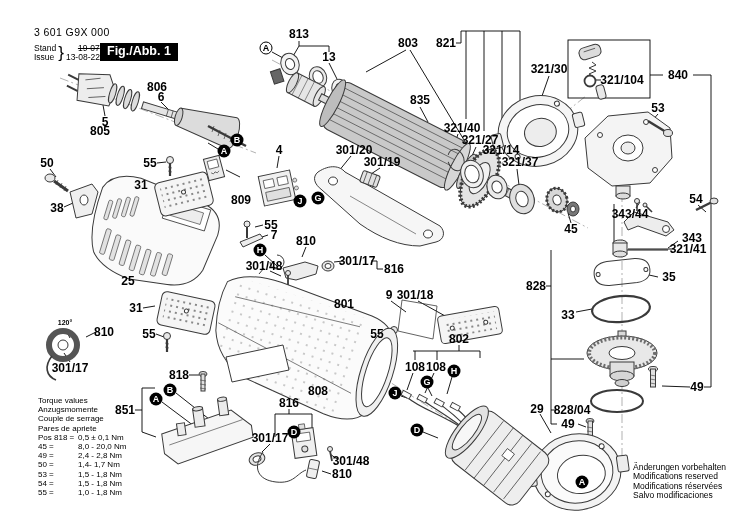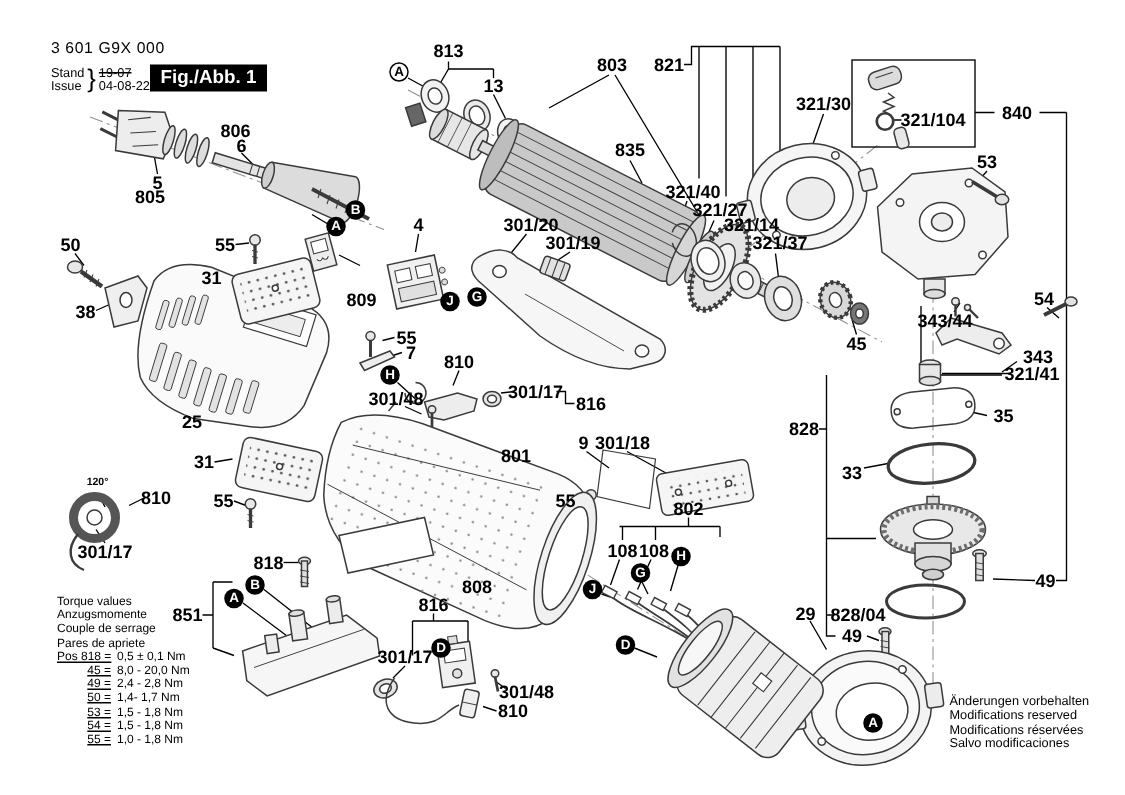--- a/index.html
+++ b/index.html
@@ -12,26 +12,26 @@
   .marker{position:absolute;transform:translate(-50%,-50%);width:13px;height:13px;
           border-radius:50%;background:#000;color:#fff;font-size:9px;font-weight:bold;
           display:flex;align-items:center;justify-content:center;line-height:1;}
   .marker.open{background:#fff;color:#000;border:1.3px solid #000;width:11px;height:11px;}
   .header{position:absolute;left:34px;top:26px;color:#000;}
   .pn{font-size:10.5px;letter-spacing:.4px;}
   .standrow{display:flex;margin-top:5px;align-items:center;}
   .slcol{font-size:8.5px;line-height:9px;}
   .brace{font-size:17px;font-weight:400;margin:0 2px;}
   .datecol{font-size:8.5px;line-height:9px;}
-  .old{text-decoration:line-through;}
+  .old{text-decoration:line-through;margin-left:12px;}
   .figbox{position:absolute;left:100px;top:43px;background:#000;color:#fff;
           font-weight:bold;font-size:12.5px;padding:1px 7px 3px;}
   .torque{position:absolute;left:38px;top:396px;font-size:8px;line-height:9.2px;color:#000;}
   .trow{display:flex;}
-  .tpos{width:36px;text-align:right;white-space:pre;text-decoration:underline;}
+  .tpos{width:36px;text-align:left;white-space:pre;}
   .tval{margin-left:4px;white-space:pre;}
   .footer{position:absolute;left:633px;top:463px;font-size:8.5px;line-height:9.4px;color:#000;}
 </style>
 </head>
 <body>
 
 <div class="stage">
 
   <svg class="art" width="750" height="530" viewBox="0 0 750 530">
     <defs>
@@ -416,21 +416,21 @@
   <div class="header">
     <div class="pn">3 601 G9X 000</div>
     <div class="standrow">
       <div class="slcol">
         <div>Stand</div>
         <div>Issue</div>
       </div>
       <div class="brace">}</div>
       <div class="datecol">
         <div class="old">19-07</div>
-        <div>04-08-22</div>
+        <div>13-08-22</div>
       </div>
     </div>
   </div>
 
   <div class="figbox">Fig./Abb. 1</div>
 
   <div class="torque">
     <div id="torque-titles">
         <div>Torque values</div>
         <div>Anzugsmomente</div>

